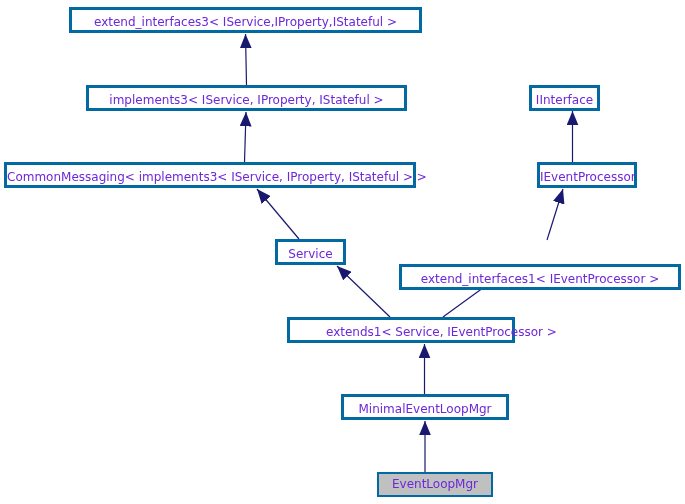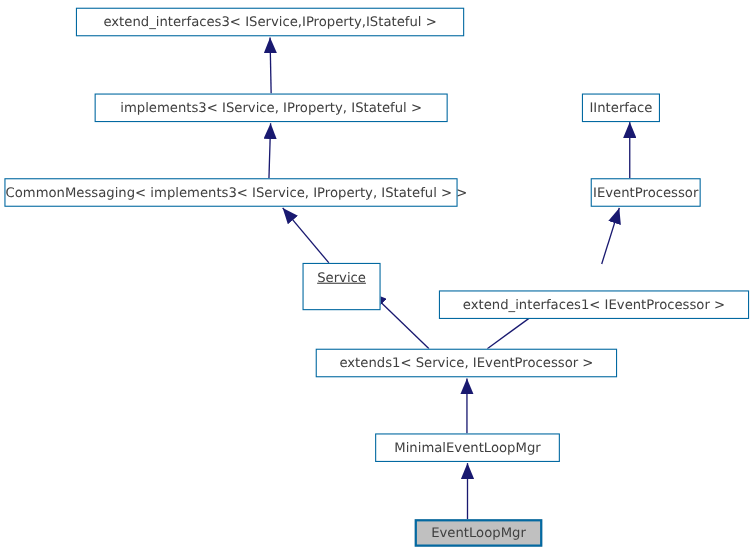--- a/index.html
+++ b/index.html
@@ -18,23 +18,23 @@
   #edges {
     position: absolute;
     left: 0;
     top: 0;
     width: 685px;
     height: 504px;
   }
   .node {
     position: absolute;
     box-sizing: border-box;
-    border: 1px solid #0369a1;
+    border: 3px solid #0369a1;
     background: #ffffff;
-    color: #404040;
+    color: #6d28d9;
     font-size: 12px;
     line-height: 24px;
     text-align: center;
     white-space: nowrap;
     overflow: visible;
   }
   .node.highlight {
     background: #c0c0c0;
     border-width: 2px;
     line-height: 21px;
@@ -67,23 +67,23 @@
   <div class="node" style="left:69px;  top:7px;   width:353px; height:26px;">extend_interfaces3&lt; IService,IProperty,IStateful &gt;</div>
 
   <div class="node" style="left:86px;  top:85px;  width:321px; height:26px;">implements3&lt; IService, IProperty, IStateful &gt;</div>
 
   <div class="node" style="left:4px;   top:162px; width:412px; height:26px;">CommonMessaging&lt; implements3&lt; IService, IProperty, IStateful &gt; &gt;</div>
 
   <div class="node" style="left:529px; top:85px;  width:71px;  height:26px;">IInterface</div>
 
   <div class="node" style="left:510px; top:162px; width:100px; height:26px;margin-left:27px;">IEventProcessor</div>
 
-  <div class="node" style="left:275px; top:239px; width:71px;  height:43px;text-decoration:underline;">Service</div>
+  <div class="node" style="left:275px; top:239px; width:71px;  height:26px;">Service</div>
 
   <div class="node" style="left:399px; top:240px; width:282px; height:26px;margin-top:24px;">extend_interfaces1&lt; IEventProcessor &gt;</div>
 
-  <div class="node" style="left:287px; top:317px; width:274px; height:26px;">extends1&lt; Service, IEventProcessor &gt;</div>
+  <div class="node" style="left:287px; top:317px; width:228px; height:26px;padding-left:36px;">extends1&lt; Service, IEventProcessor &gt;</div>
 
   <div class="node" style="left:341px; top:394px; width:168px; height:26px;">MinimalEventLoopMgr</div>
 
   <div class="node highlight" style="left:377px; top:472px; width:116px; height:25px;">EventLoopMgr</div>
 
 </div>
 
 </body></html>

